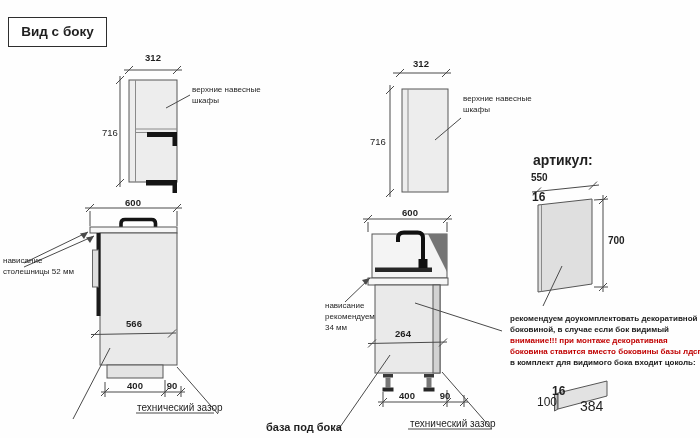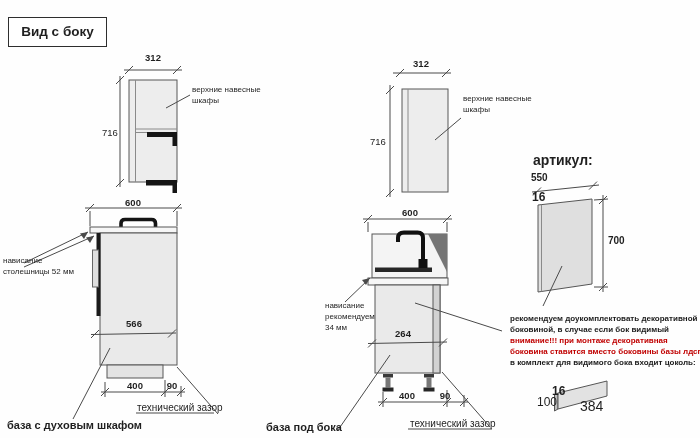--- a/index.html
+++ b/index.html
@@ -183,21 +183,20 @@
 
   <div class="t dim" style="left:133px;top:197px;">600</div>
   <div class="t lbl" style="left:3px;top:255px;">
     <div class="ln">нависание</div>
     <div class="ln">столешницы 52 мм</div>
   </div>
   <div class="t dim" style="left:134px;top:318px;">566</div>
   <div class="t dim" style="left:135px;top:380px;">400</div>
   <div class="t dim" style="left:172px;top:380px;">90</div>
   <div class="t gap" style="left:137px;top:402px;">технический зазор</div>
-  <div class="t caption" style="left:7px;top:419px;">база с духовым шкафом</div>
 
   <div class="t dim" style="left:421px;top:58px;">312</div>
   <div class="t dimL" style="left:370px;top:136px;">716</div>
   <div class="t lbl" style="left:463px;top:93px;">
     <div class="ln">верхние навесные</div>
     <div class="ln">шкафы</div>
   </div>
 
   <div class="t dim" style="left:410px;top:207px;">600</div>
   <div class="t lbl" style="left:325px;top:300px;">

